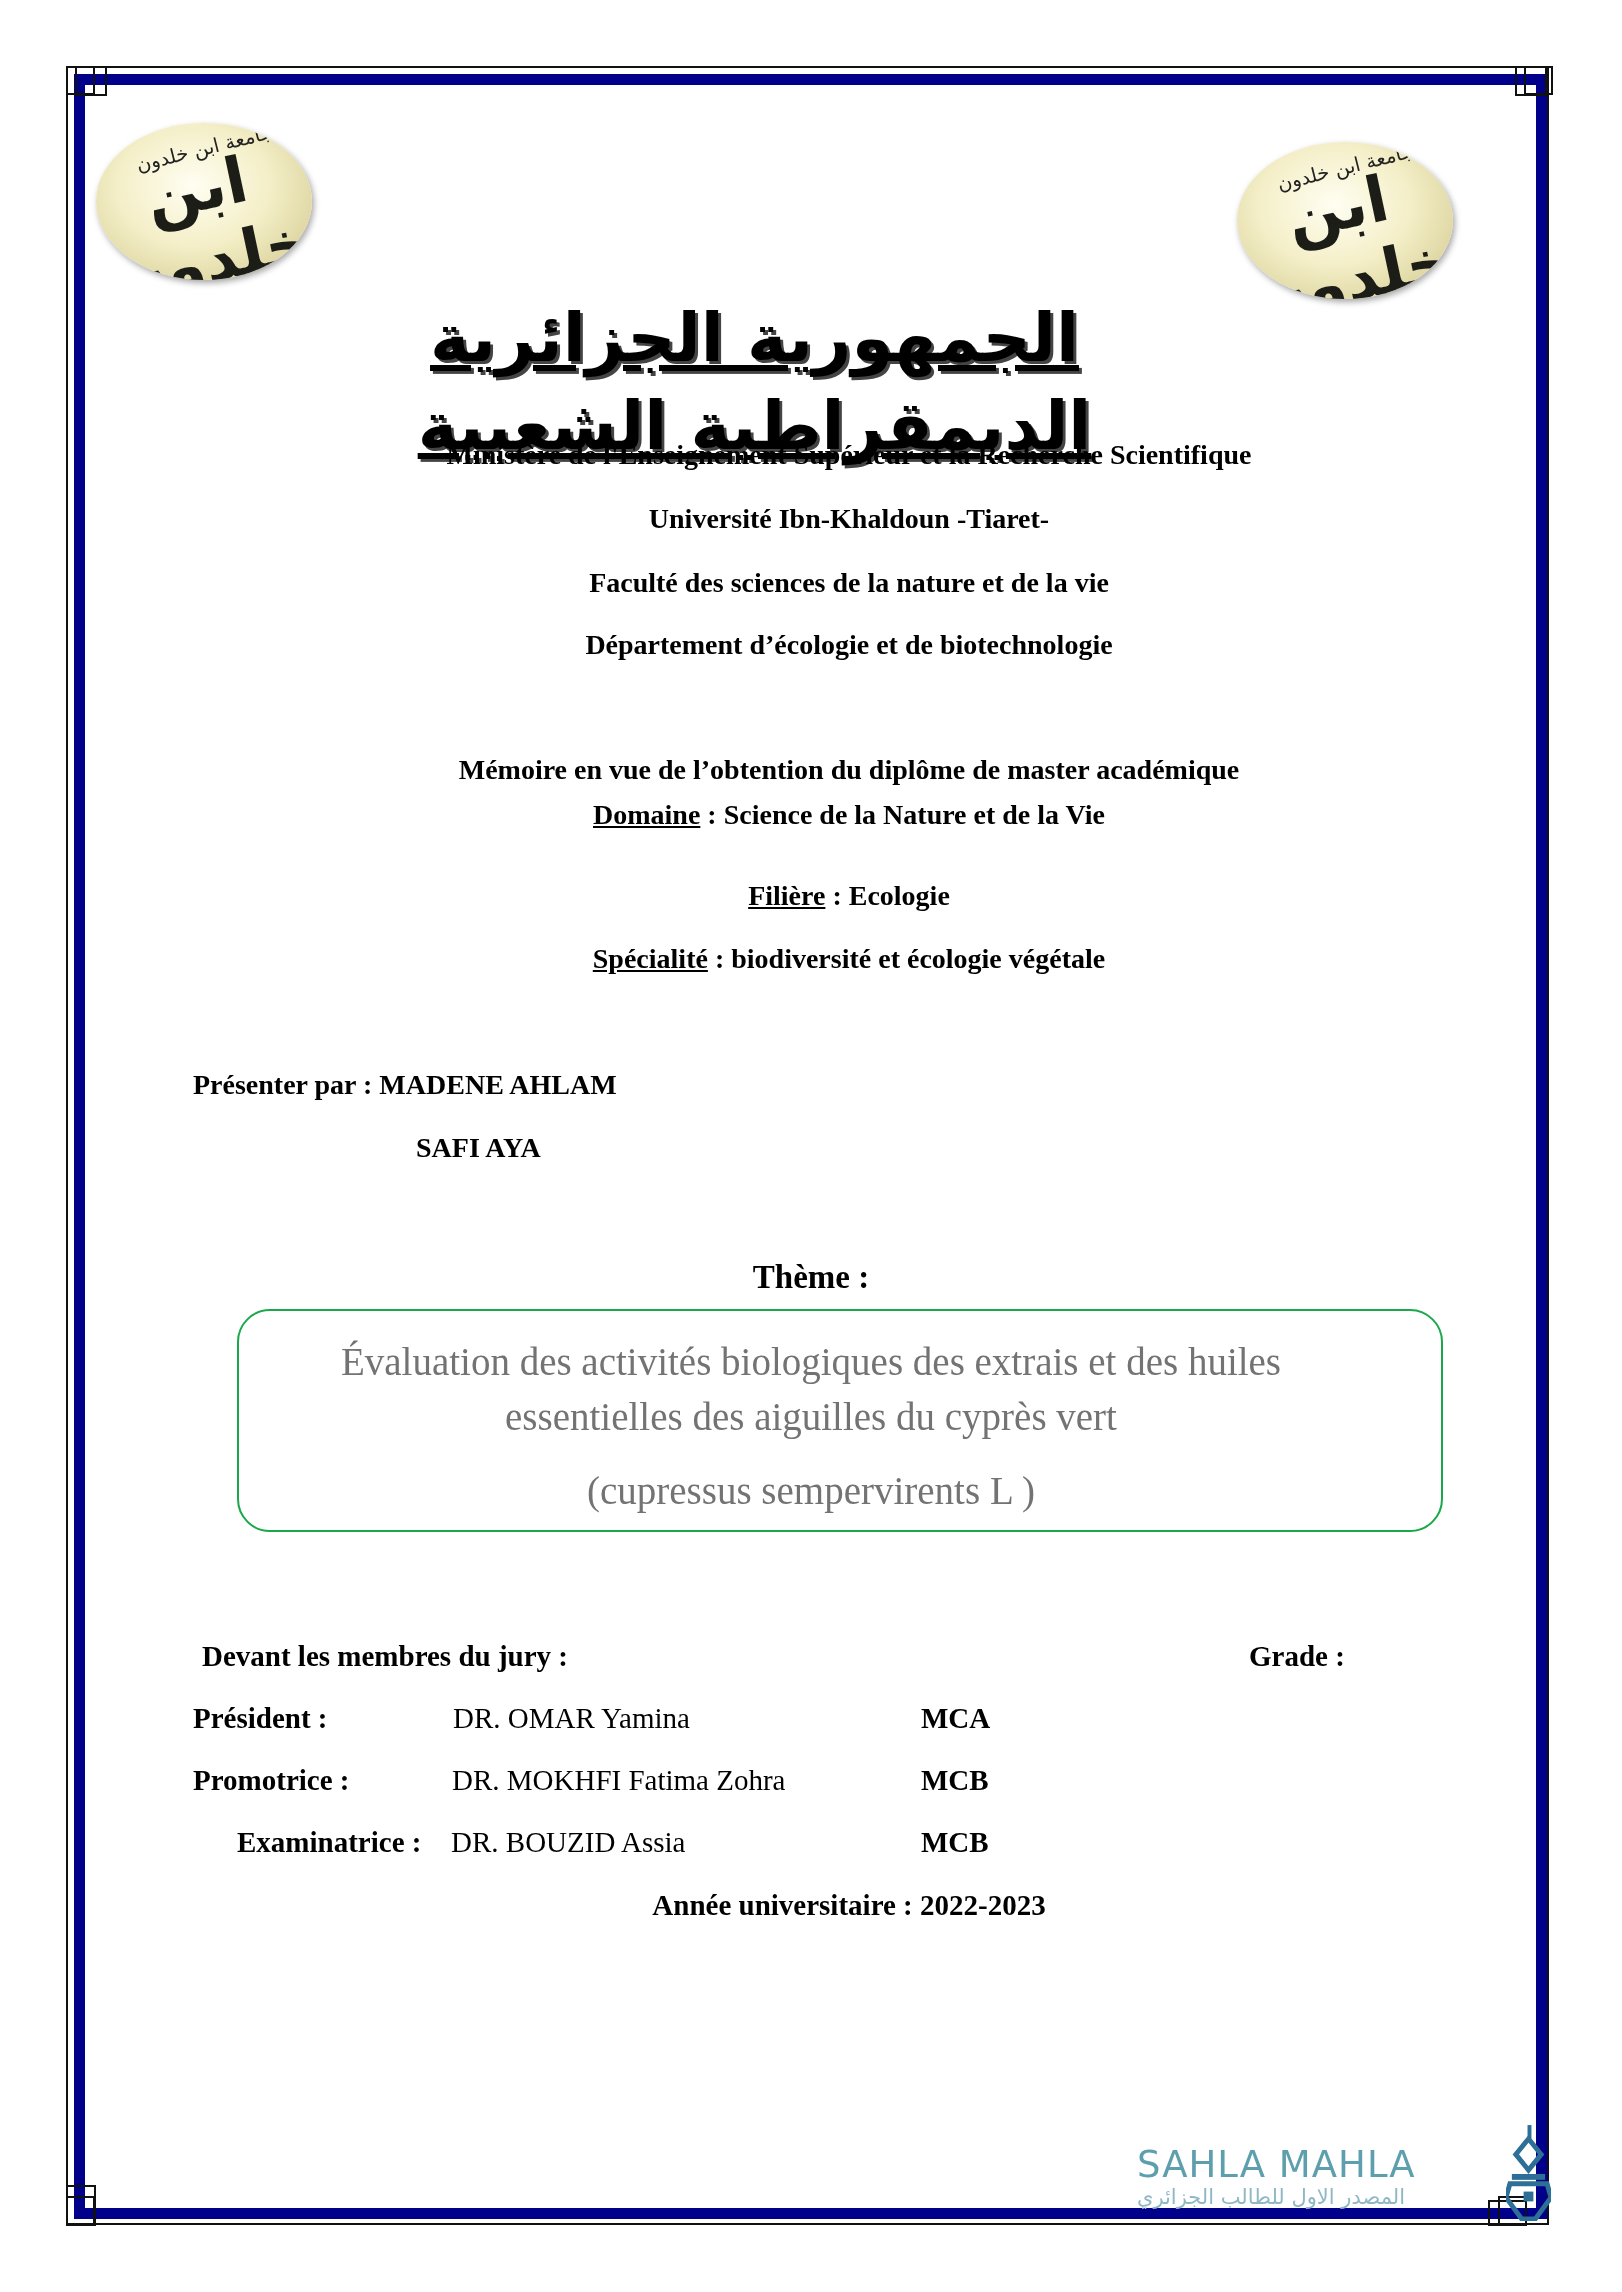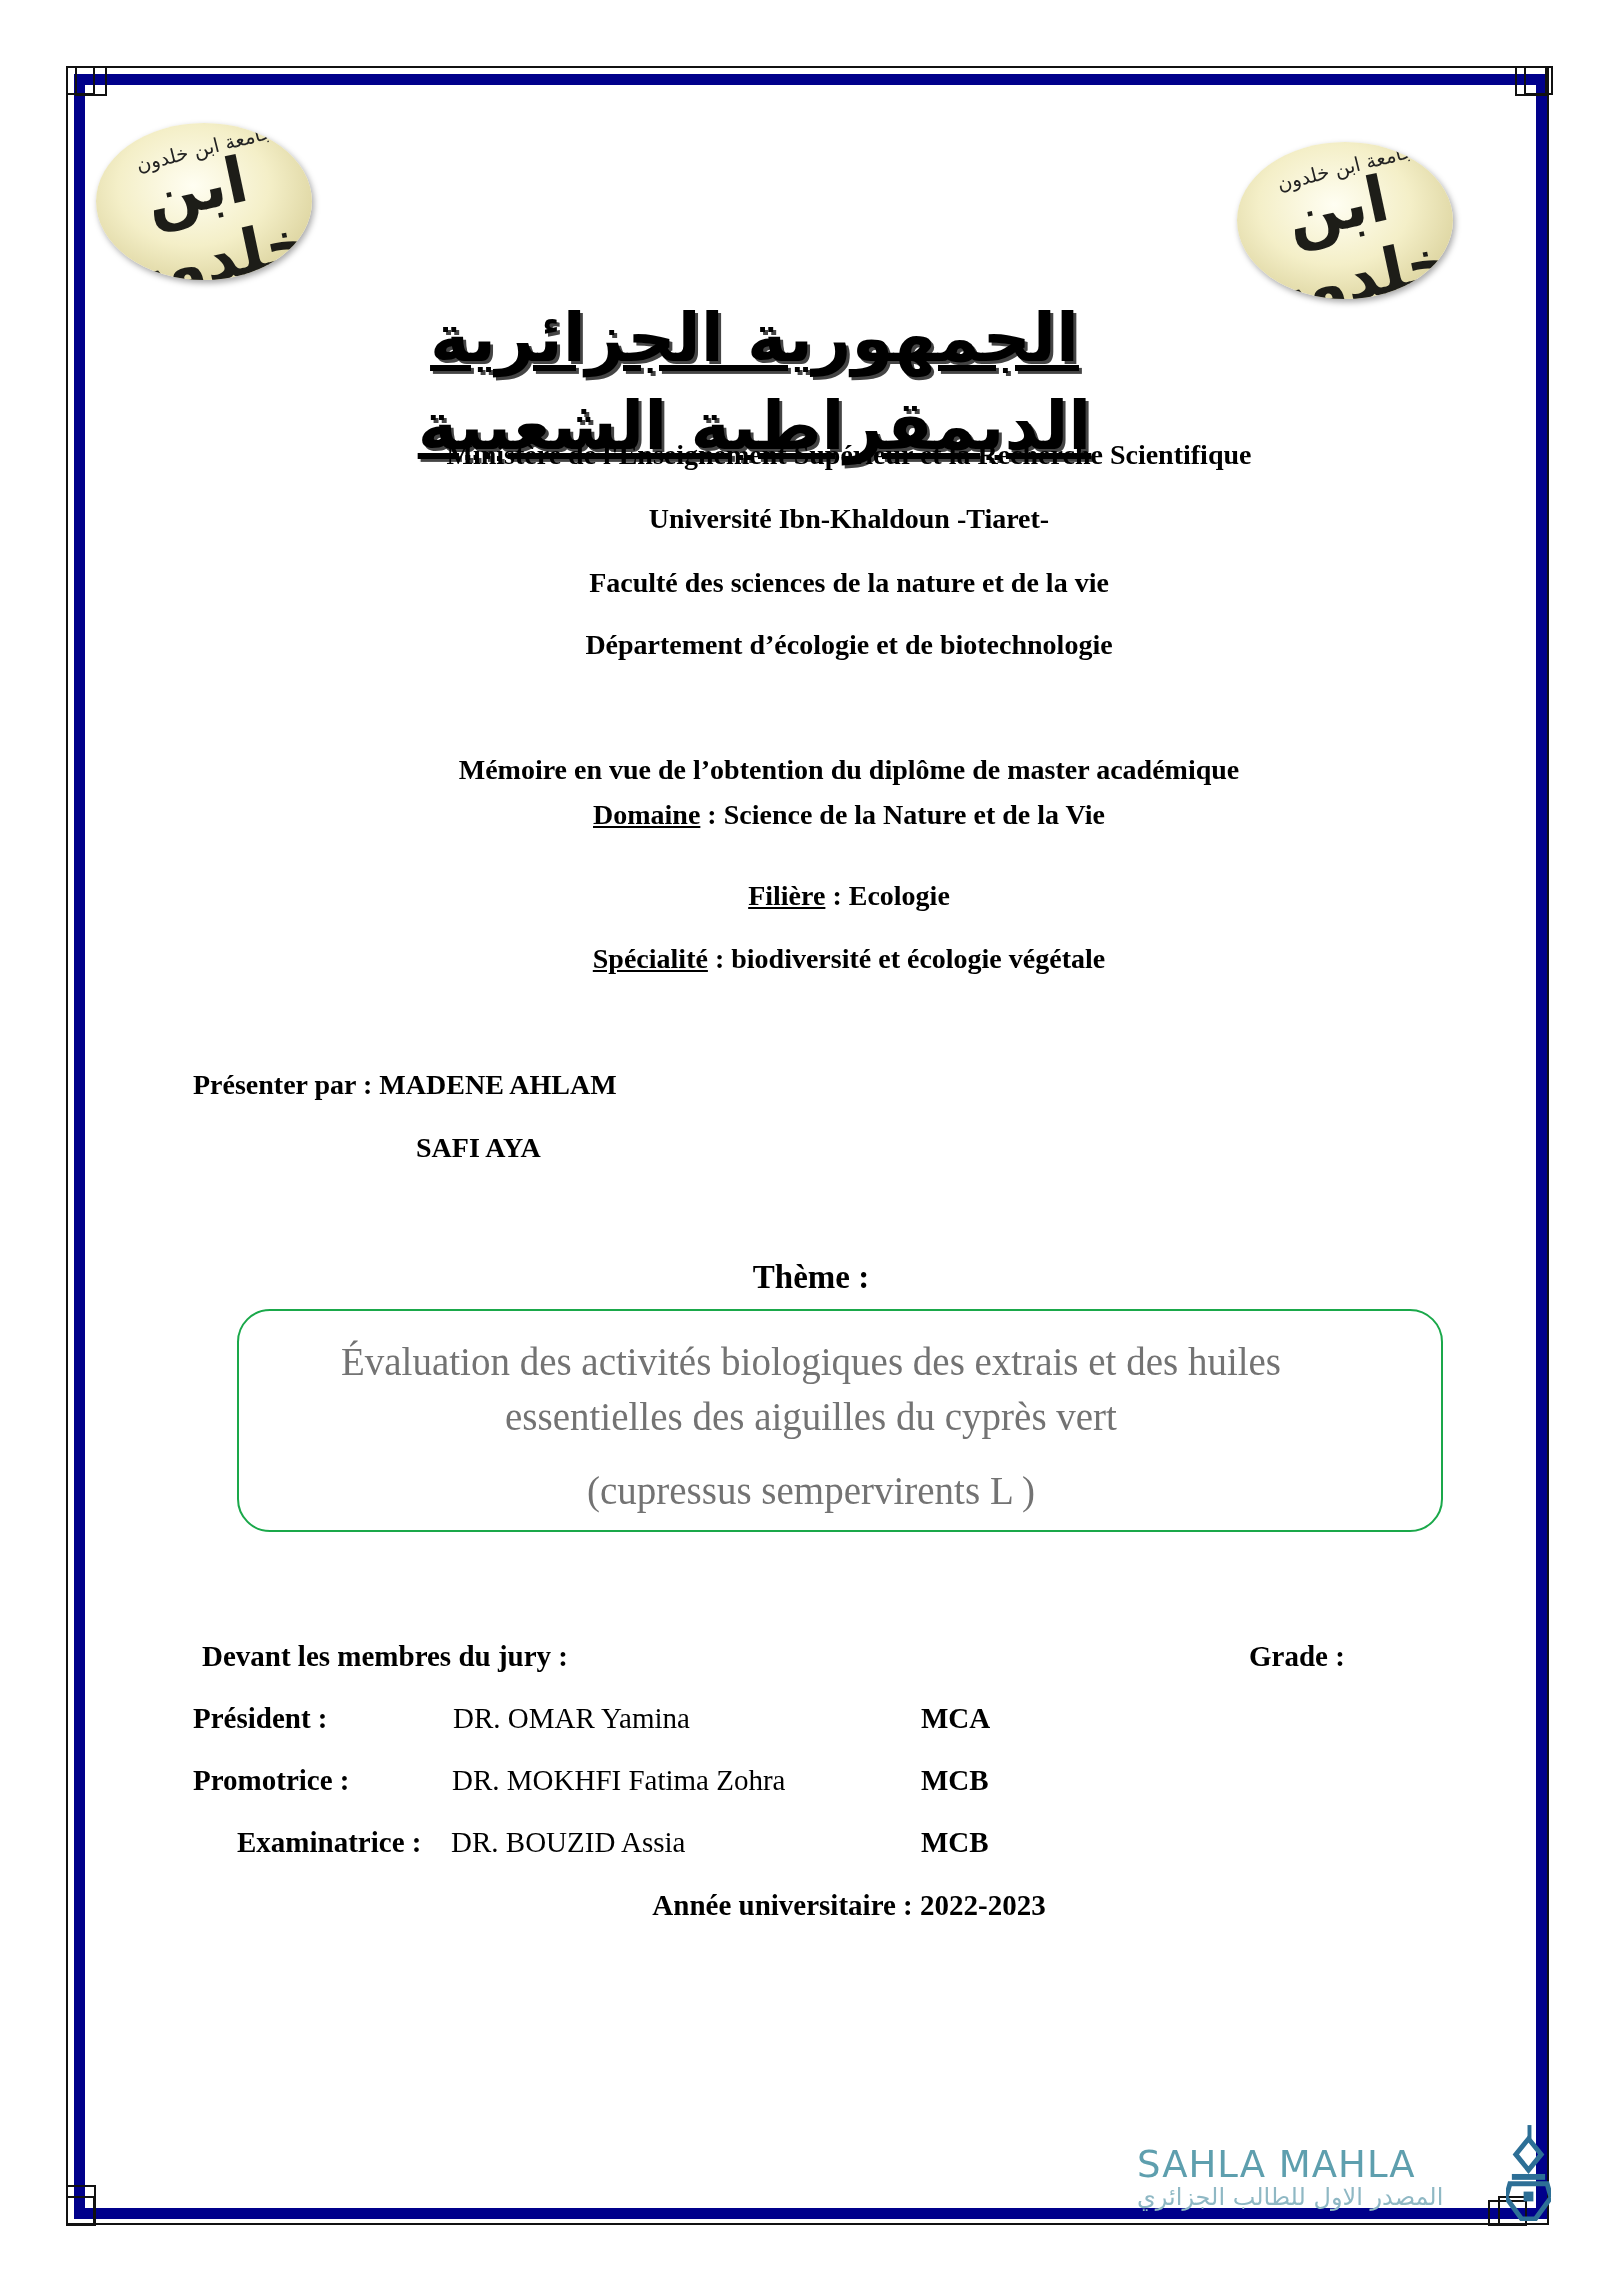--- a/index.html
+++ b/index.html
@@ -25,21 +25,21 @@
 
   .theme-label { position: absolute; left: 0; width: 1622px; top: 1258px; text-align: center; font-weight: bold; font-size: 33px; line-height: 39px; }
   .theme-box { position: absolute; left: 237px; top: 1309px; width: 1206px; height: 223px; box-sizing: border-box; border: 2.5px solid #1aa84a; border-radius: 33px; }
   .theme-text { position: absolute; left: 0; width: 1622px; text-align: center; font-size: 39px; line-height: 47px; color: #737373; }
 
   .jury { position: absolute; font-size: 29px; line-height: 35px; }
   .jury.b { font-weight: bold; }
 
   .watermark { position: absolute; left: 1137px; top: 2145px; width: 392px; }
   .wm-title { font-family: "DejaVu Sans", sans-serif; font-size: 37px; letter-spacing: 1px; color: #5e9fae; line-height: 39px; }
-  .wm-sub { font-family: "DejaVu Sans", sans-serif; font-size: 24px; color: #8fb8c4; direction: rtl; text-align: left; line-height: 23.5px; margin-top: 2px; }
+  .wm-sub { font-family: "DejaVu Sans", sans-serif; font-size: 21px; color: #8fb8c4; direction: rtl; text-align: left; line-height: 23.5px; margin-top: 2px; }
   .wm-icon { position: absolute; left: 1506px; top: 2125px; width: 45px; height: 96px; }
 </style>
 </head>
 <body>
 
 <div style="position:absolute;left:66px;top:66px;width:1483px;height:2159px;border:2px solid #111;box-sizing:border-box;"></div>
 <div style="position:absolute;left:87px;top:87px;width:1442px;height:2116px;border:0;box-sizing:border-box;"></div>
 <div style="position:absolute;left:74px;top:74px;width:1473px;height:2145px;border:11.8px solid #00008b;box-sizing:border-box;"></div>
 
 <div class="corner-sq" style="left:66px;top:66px;"></div>

